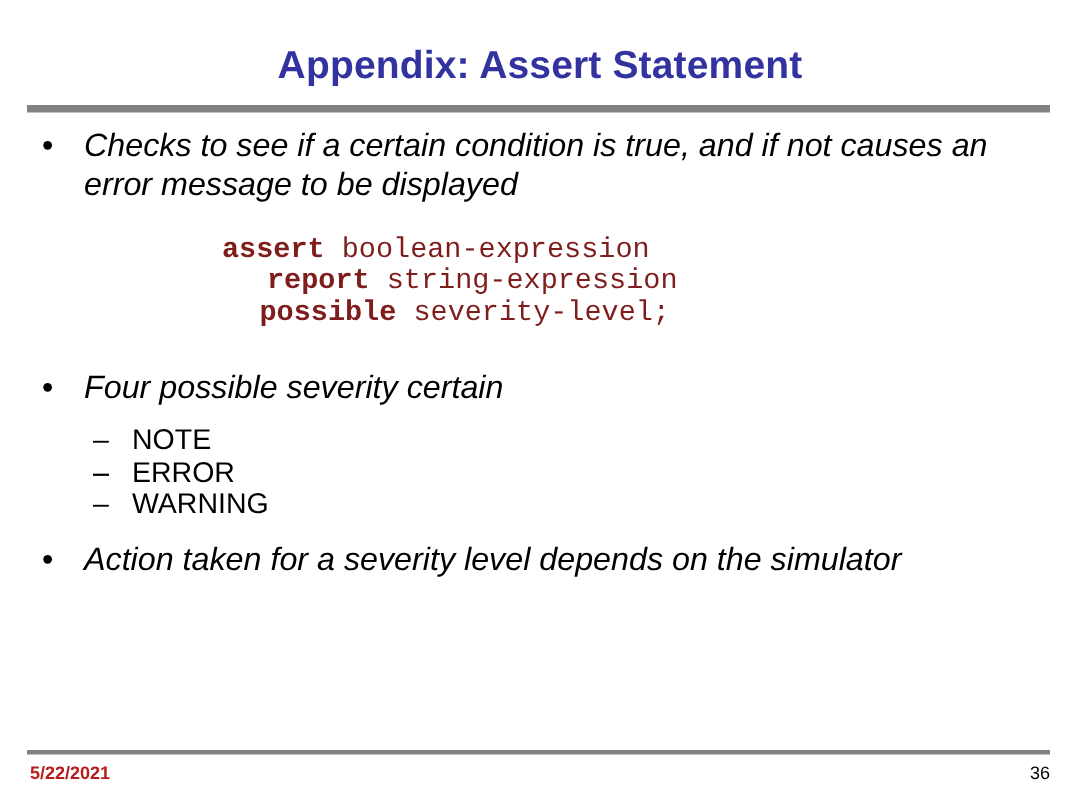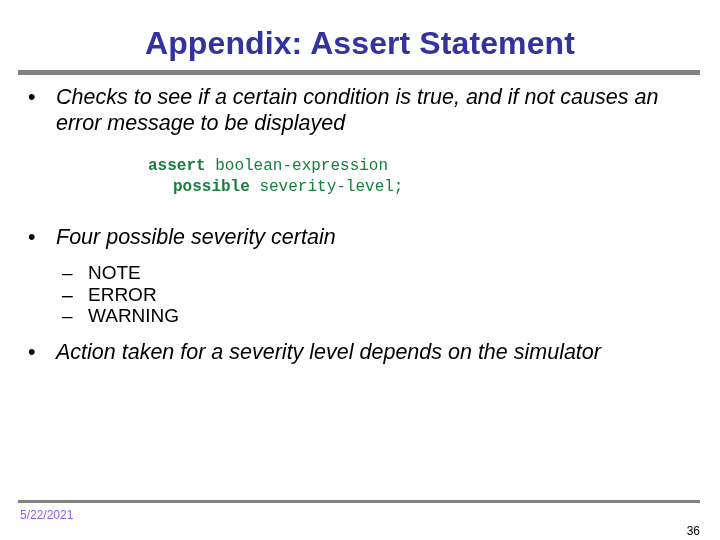--- a/index.html
+++ b/index.html
@@ -24,21 +24,21 @@
     box-sizing: border-box;
   }
 
   
   .slide-title {
     position: absolute;
     left: 0;
     top: 27px;
     width: 720px;
     text-align: center;
-    font-size: 32px;
+    font-size: 26px;
     font-weight: bold;
     color: #3333a0;
     letter-spacing: 0.1px;
     line-height: 32px;
     white-space: nowrap;
   }
 
   
   .title-rule {
     position: absolute;
@@ -78,23 +78,23 @@
     display: block;
     padding-right: 22px;
     font-style: italic;
   }
 
   
   .code-block {
     margin: 0;
     padding: 0;
     font-family: "Liberation Mono", "DejaVu Sans Mono", monospace;
-    font-size: 16px;
+    font-size: 19px;
     line-height: 21px;
-    color: #15803d;
+    color: #7f1d1d;
   }
 
   .code-line {
     white-space: pre;
     display: block;
   }
 
   .code-line .kw {
     font-weight: bold;
   }
@@ -135,27 +135,28 @@
     height: 3px;
     background: #828282;
   }
 
   .footer-date {
     position: absolute;
     left: 20px;
     top: 508px;
     font-size: 12px;
     line-height: 15px;
-    color: #8b5cf6;
+    color: #b91c1c;
+    font-weight: bold;
   }
 
   .footer-page {
     position: absolute;
     right: 20px;
-    top: 524px;
+    top: 508px;
     font-size: 12px;
     line-height: 15px;
     color: #000000;
     text-align: right;
   }
 
   .spacer-sm { height: 12px; }
   .spacer-md { height: 20px; }
   .spacer-lg { height: 26px; }
 </style>
@@ -172,20 +173,21 @@
 
     <div class="bullet">
       <span class="marker">•</span>
       <span class="text">Checks to see if a certain condition is true, and if not causes an error message to be displayed</span>
     </div>
 
     <div class="spacer-md"></div>
 
     <div class="code-block">
       <span class="code-line l1"><span class="kw">assert</span><span> boolean-expression</span></span>
+      <span class="code-line l2"><span class="kw">report</span><span> string-expression</span></span>
       <span class="code-line l3"><span class="kw">possible</span><span> severity-level;</span></span>
     </div>
 
     <div class="spacer-lg"></div>
 
     <div class="bullet">
       <span class="marker">•</span>
       <span class="text">Four possible severity certain</span>
     </div>
 

